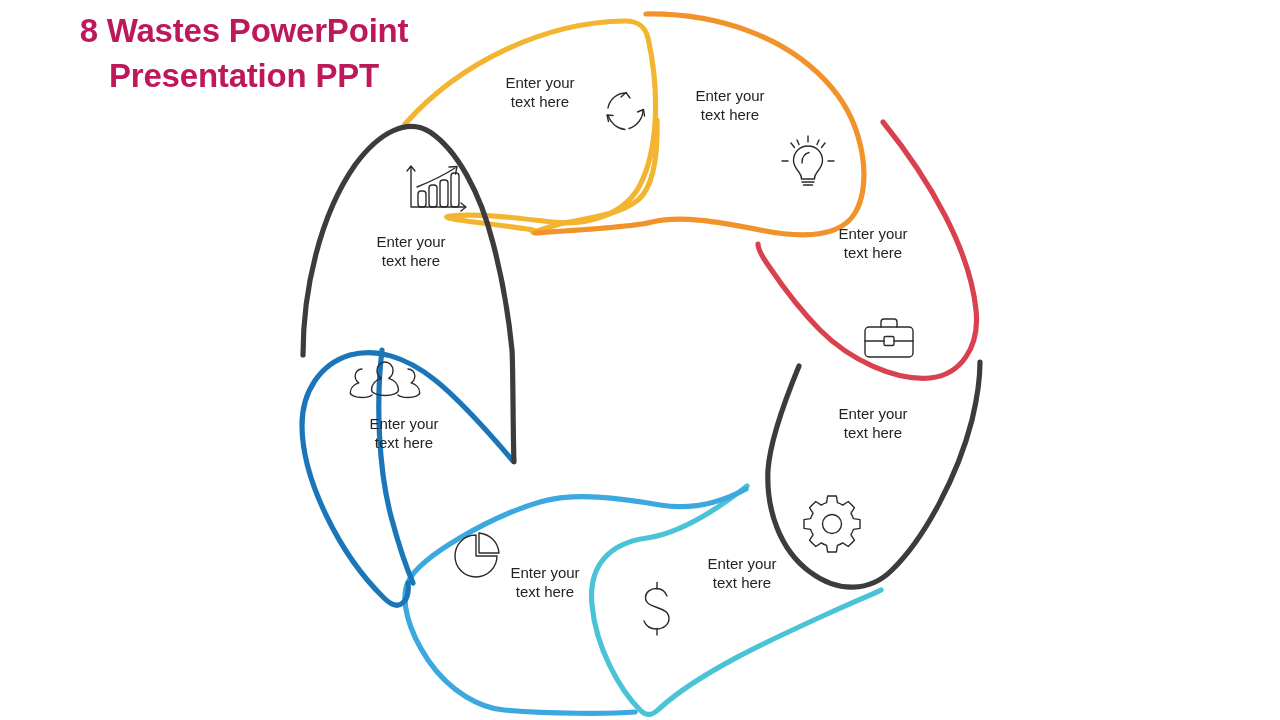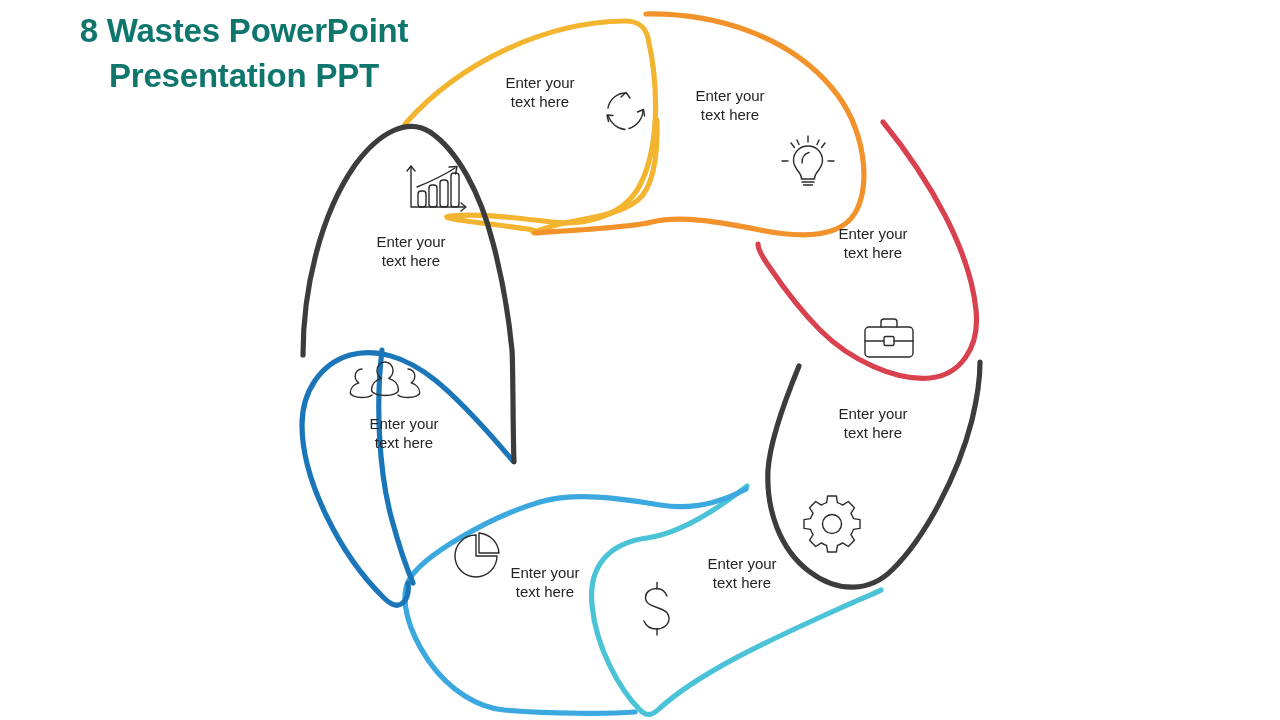--- a/index.html
+++ b/index.html
@@ -24,21 +24,21 @@
   #title {
     position: absolute;
     left: 34px;
     top: 8px;
     width: 420px;
     text-align: center;
     font-family: "Liberation Sans", sans-serif;
     font-weight: bold;
     font-size: 33px;
     line-height: 45px;
-    color: #0f766e;
+    color: #be185d;
     letter-spacing: -0.2px;
     white-space: pre-line;
   }
   #wheel {
     position: absolute;
     left: 280px;
     top: 0px;
     width: 730px;
     height: 720px;
   }

